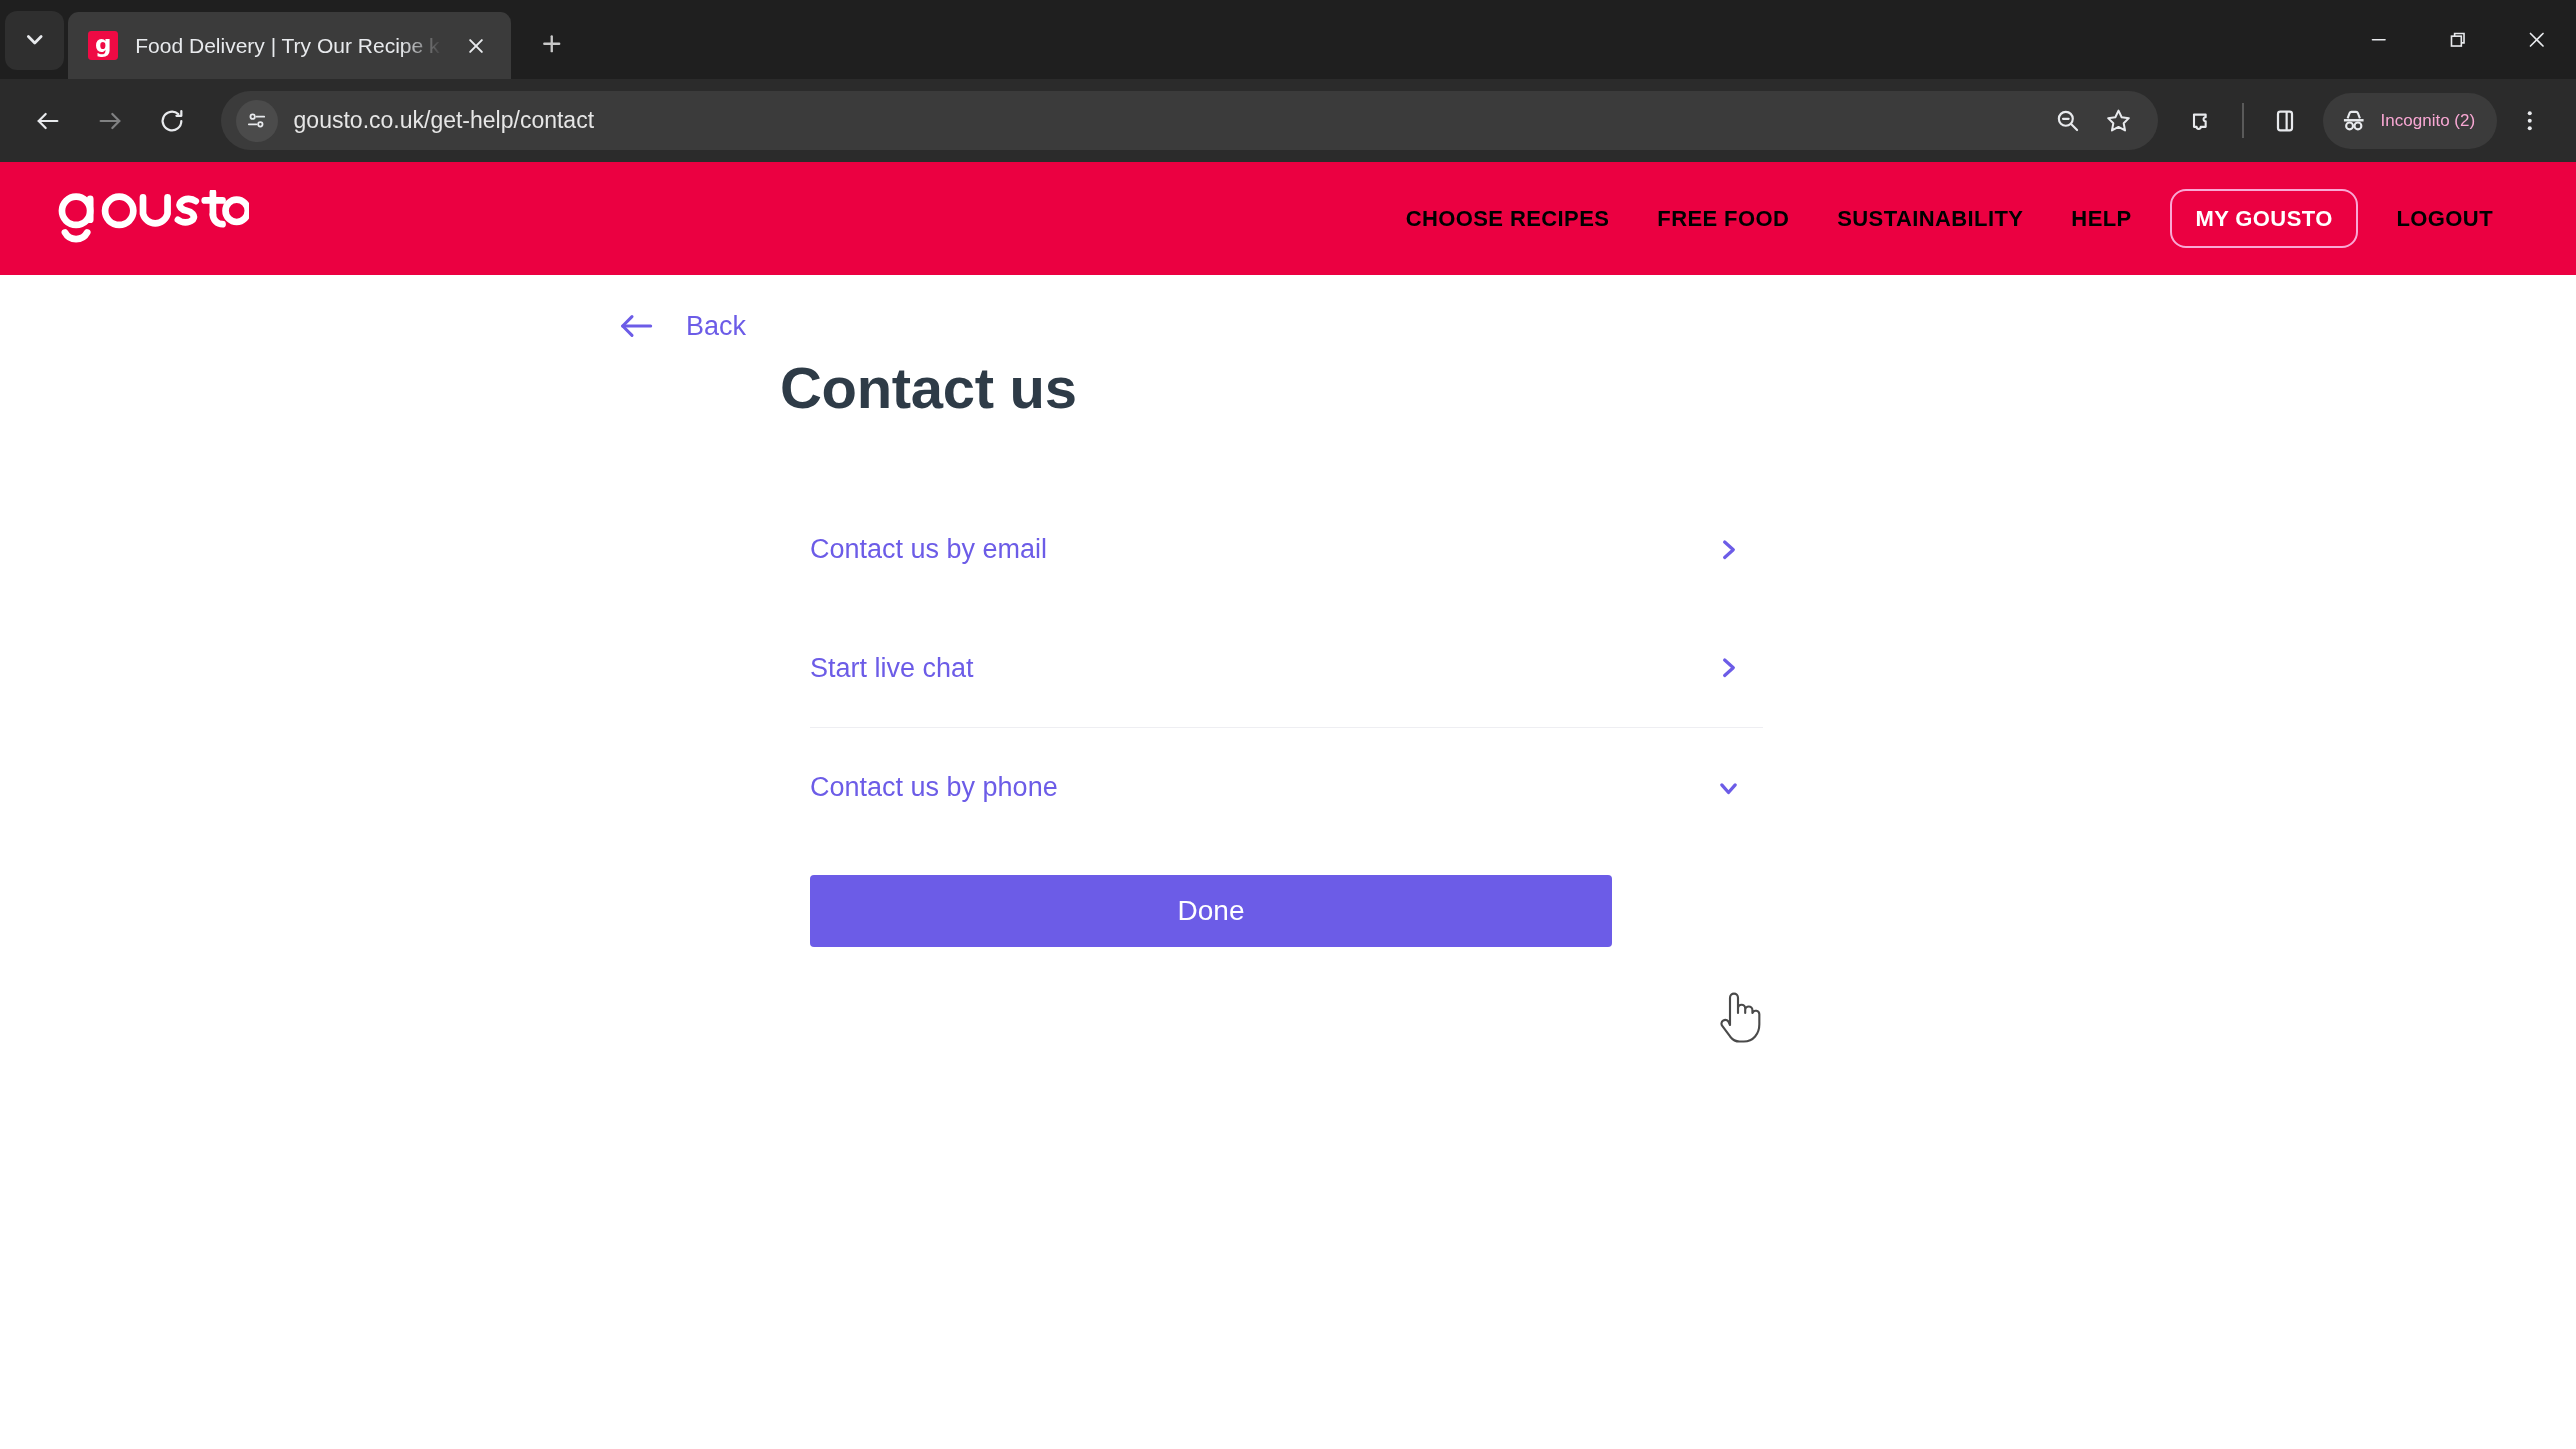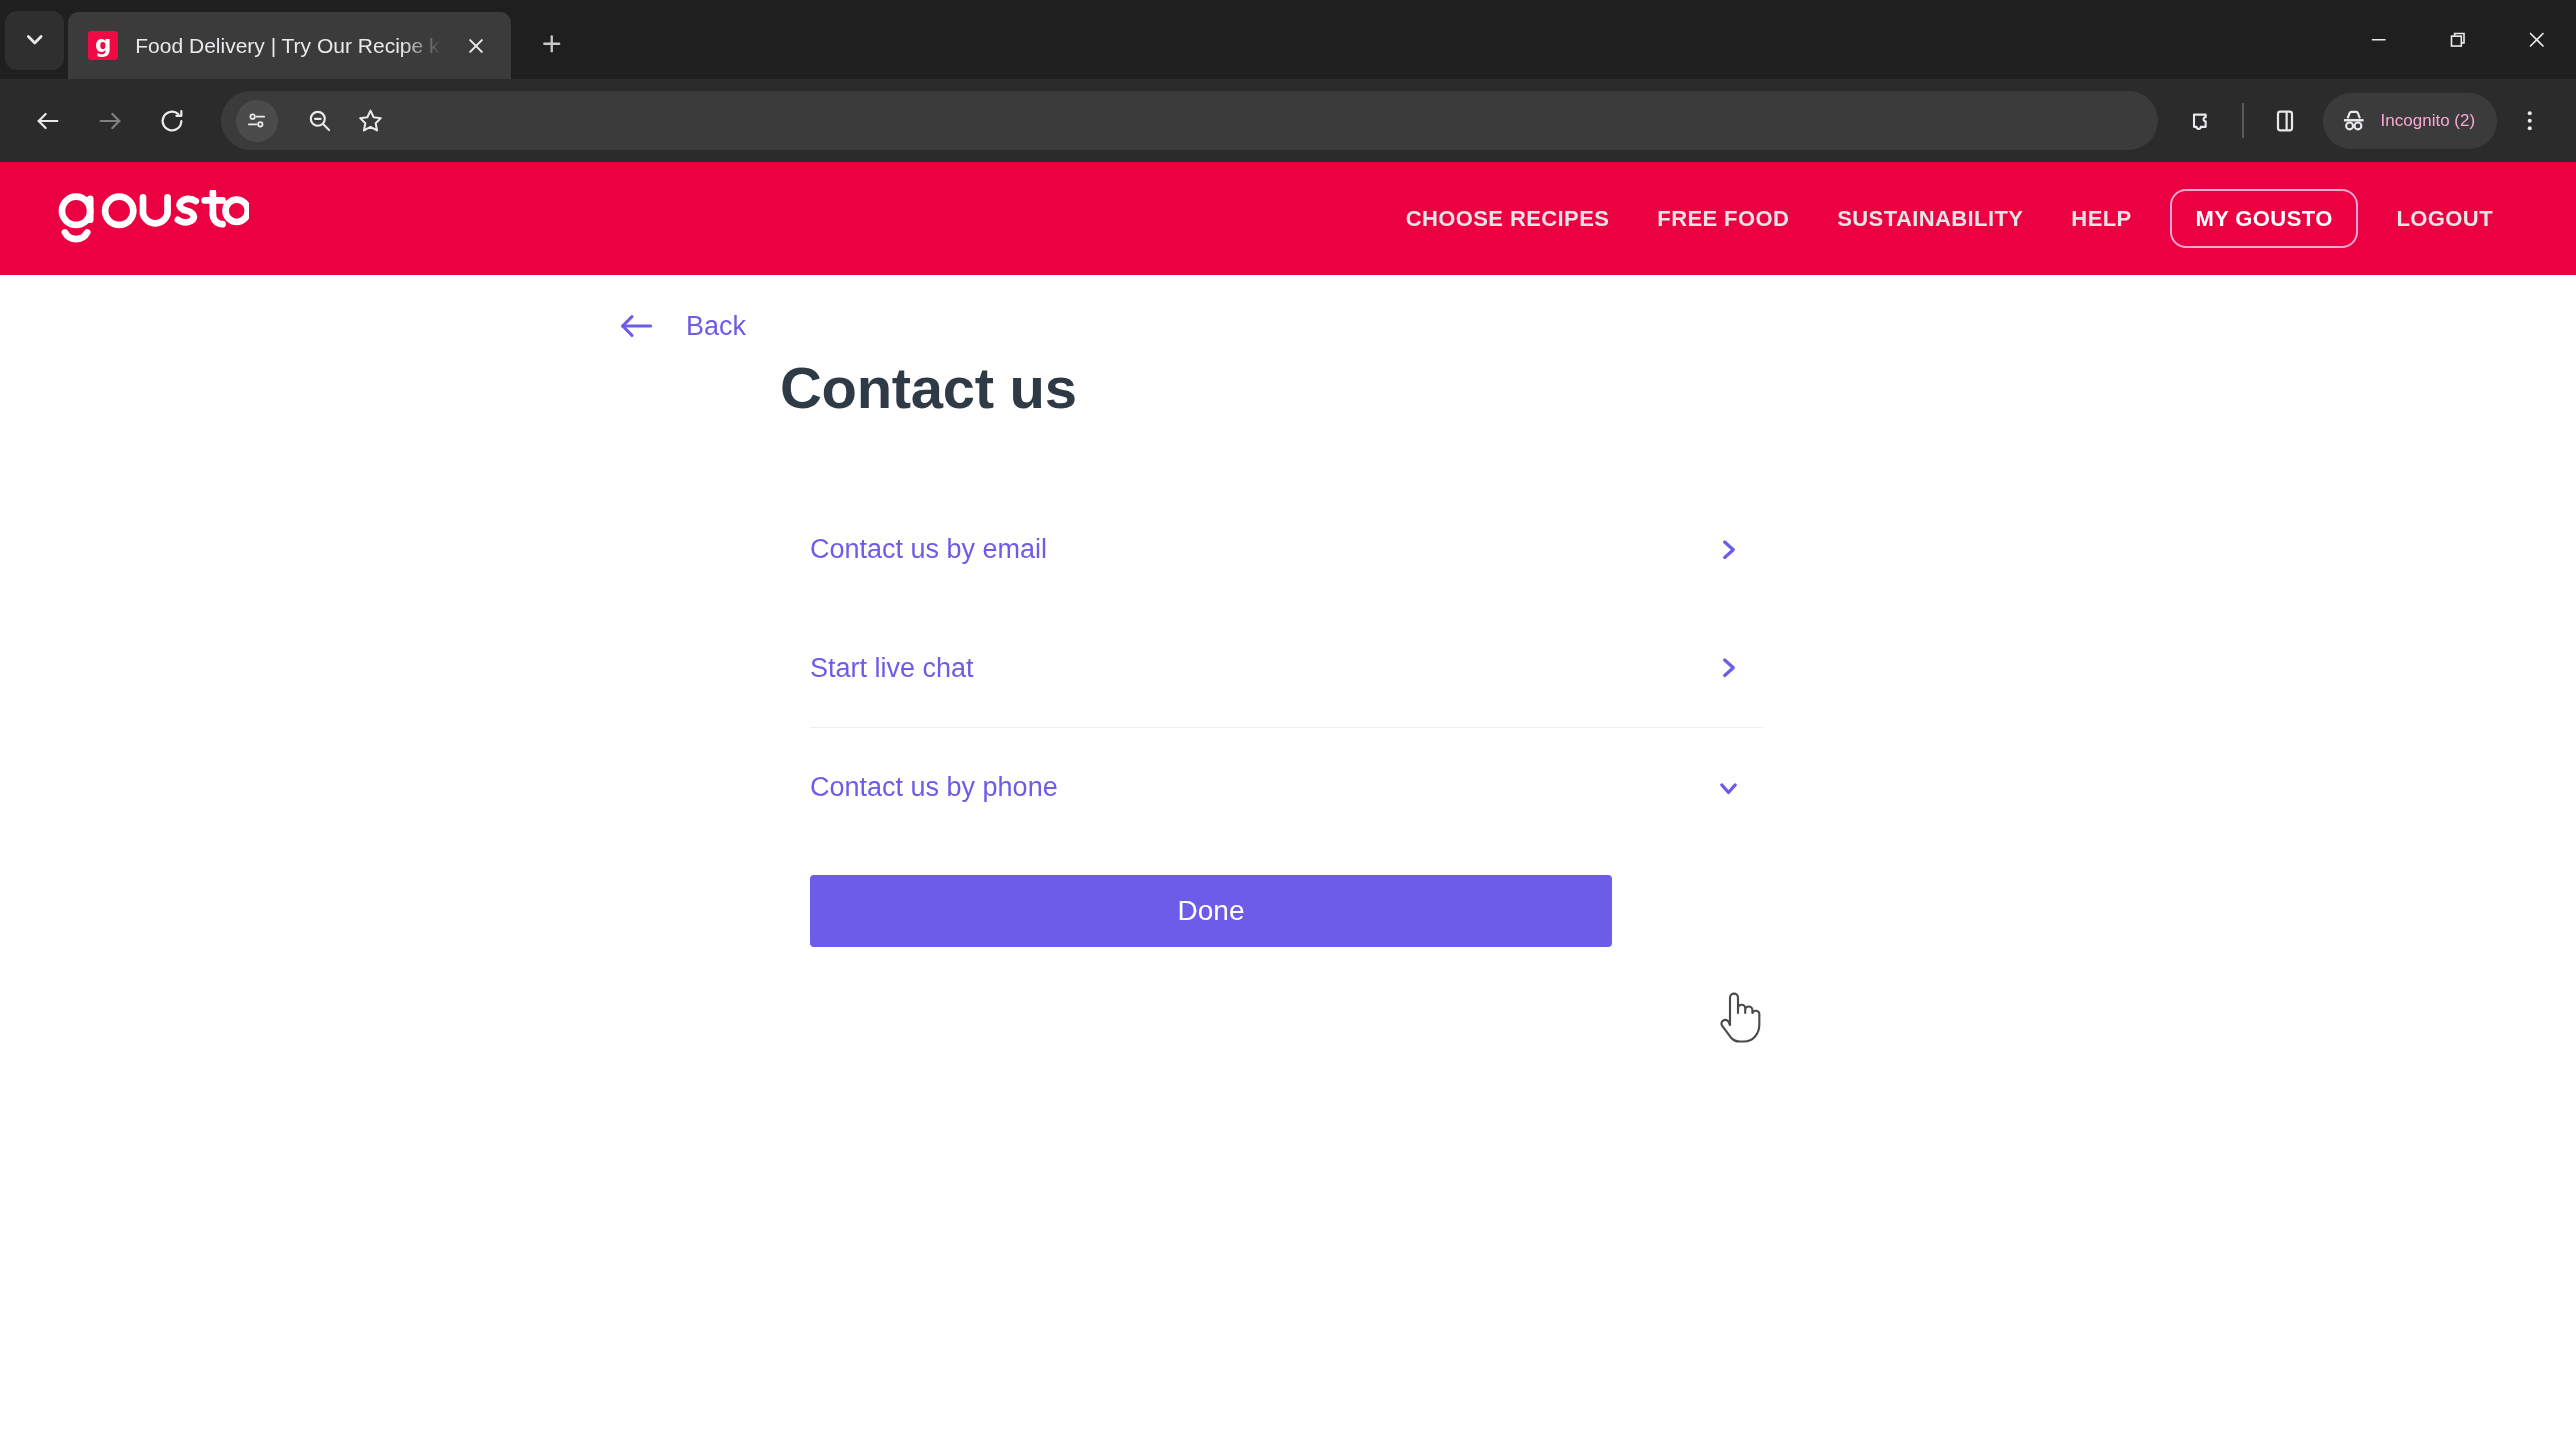--- a/index.html
+++ b/index.html
@@ -181,21 +181,21 @@
   }
   .logo { flex:none; }
   .logo svg { height:58px; width:auto; display:block; }
 
   .site-nav {
     margin-left:auto;
     display:flex; align-items:center;
     gap:0;
   }
   .nav-link {
-    color:#e5e5e5;
+    color:#000000;
     font-size:22px;
     font-weight:bold;
     letter-spacing:0.4px;
     white-space:nowrap;
     padding:0 24px;
   }
   .nav-btn-outline {
     border:2px solid #f9a8d4;
     border-radius:16px;
     padding:14.8px 23px;
@@ -359,20 +359,21 @@
 
     <div class="omnibox">
       <div class="site-info">
         <svg viewBox="0 0 24 24" fill="none" stroke="#e8eaed" stroke-width="1.9" stroke-linecap="round">
           <line x1="12" y1="8" x2="20" y2="8"></line>
             <circle cx="8" cy="8" r="2.3"></circle>
           <line x1="4" y1="16" x2="12" y2="16"></line>
             <circle cx="16" cy="16" r="2.3"></circle>
         </svg>
       </div>
+      <div class="omnibox-url">gousto.co.uk/get-help/contact</div>
 
       <div class="omni-action">
         <svg viewBox="0 0 24 24" fill="none" stroke="#e8eaed" stroke-width="1.9" stroke-linecap="round">
           <circle cx="10.5" cy="10.5" r="6.2"></circle>
             <line x1="15.2" y1="15.2" x2="20.5" y2="20.5"></line>
           <line x1="8" y1="10.5" x2="13" y2="10.5"></line>
         </svg>
       </div>
       <div class="omni-action">
         <svg viewBox="0 0 24 24" fill="none" stroke="#e8eaed" stroke-width="1.8" stroke-linejoin="round">

